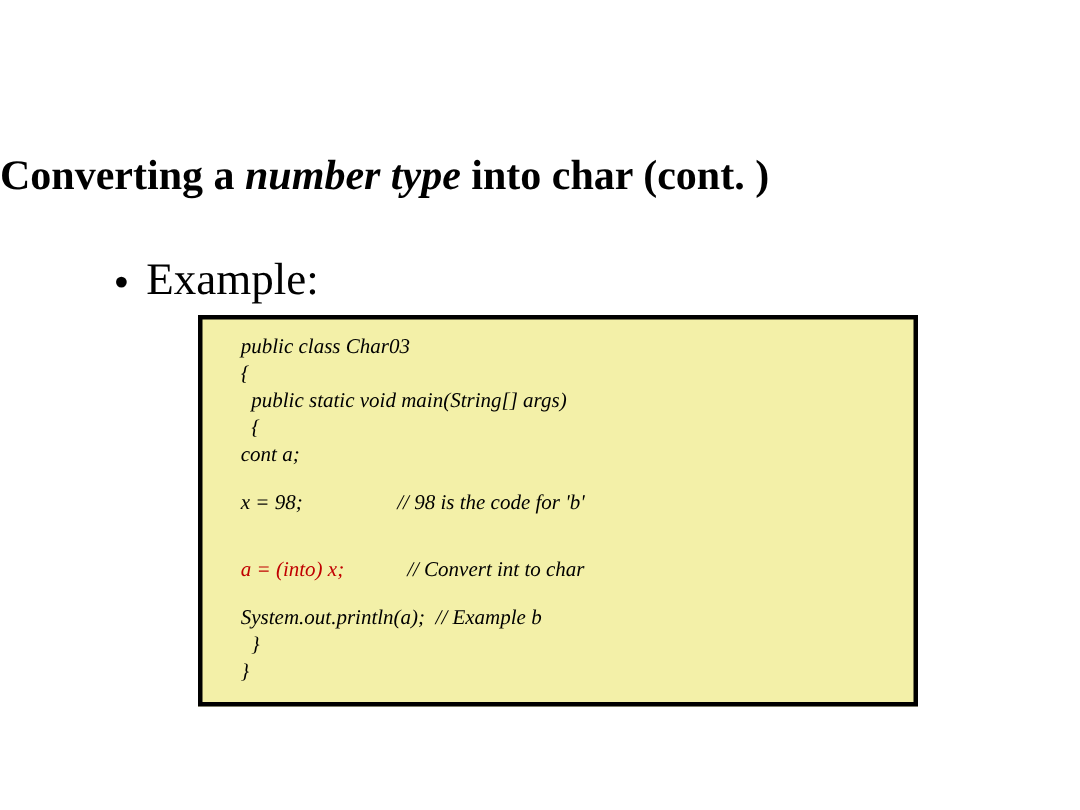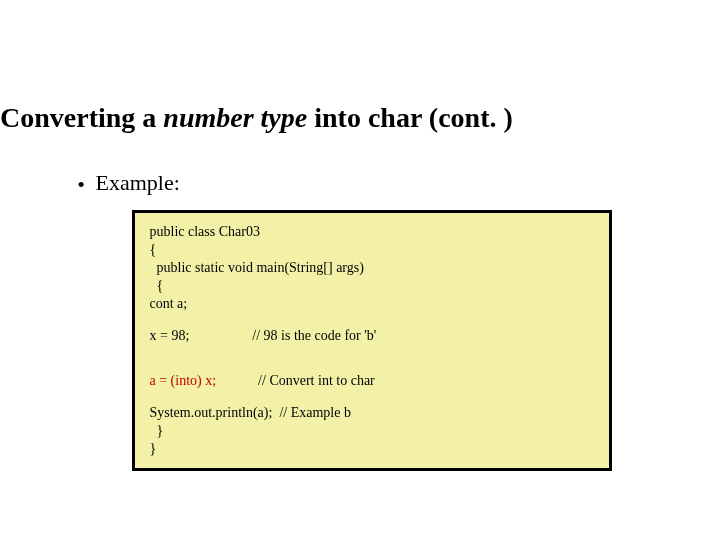--- a/index.html
+++ b/index.html
@@ -27,41 +27,42 @@
     font-weight: bold;
     margin-top: 30px;
   }
   .title .italic {
     font-style: italic;
   }
   .bullet {
     position: absolute;
     top: 170px;
     left: 72px;
-    font-size: 22px;
+    font-size: 30px;
   }
   .bullet .dot {
     display: inline-block;
     width: 18px;
     text-align: center;
     vertical-align: middle;
   }
   .codebox {
     position: absolute;
     top: 210px;
     left: 132px;
     width: 480px;
     background: #f3f0a8;
     border: 3px solid #000000;
     box-sizing: border-box;
-    padding: 10px 6px 10px 11px;
+    padding: 10px 6px 10px 22px;
     font-family: "Times New Roman", Times, serif;
     font-size: 14px;
     line-height: 1.28;
     color: #000000;
+    font-style: italic;
   }
   .codebox .line { white-space: pre; }
   .codebox .spacer { height: 14px; }
   .red { color: #c00000; }
 </style>
 </head>
 <body>
 
 <div class="slide">
 

